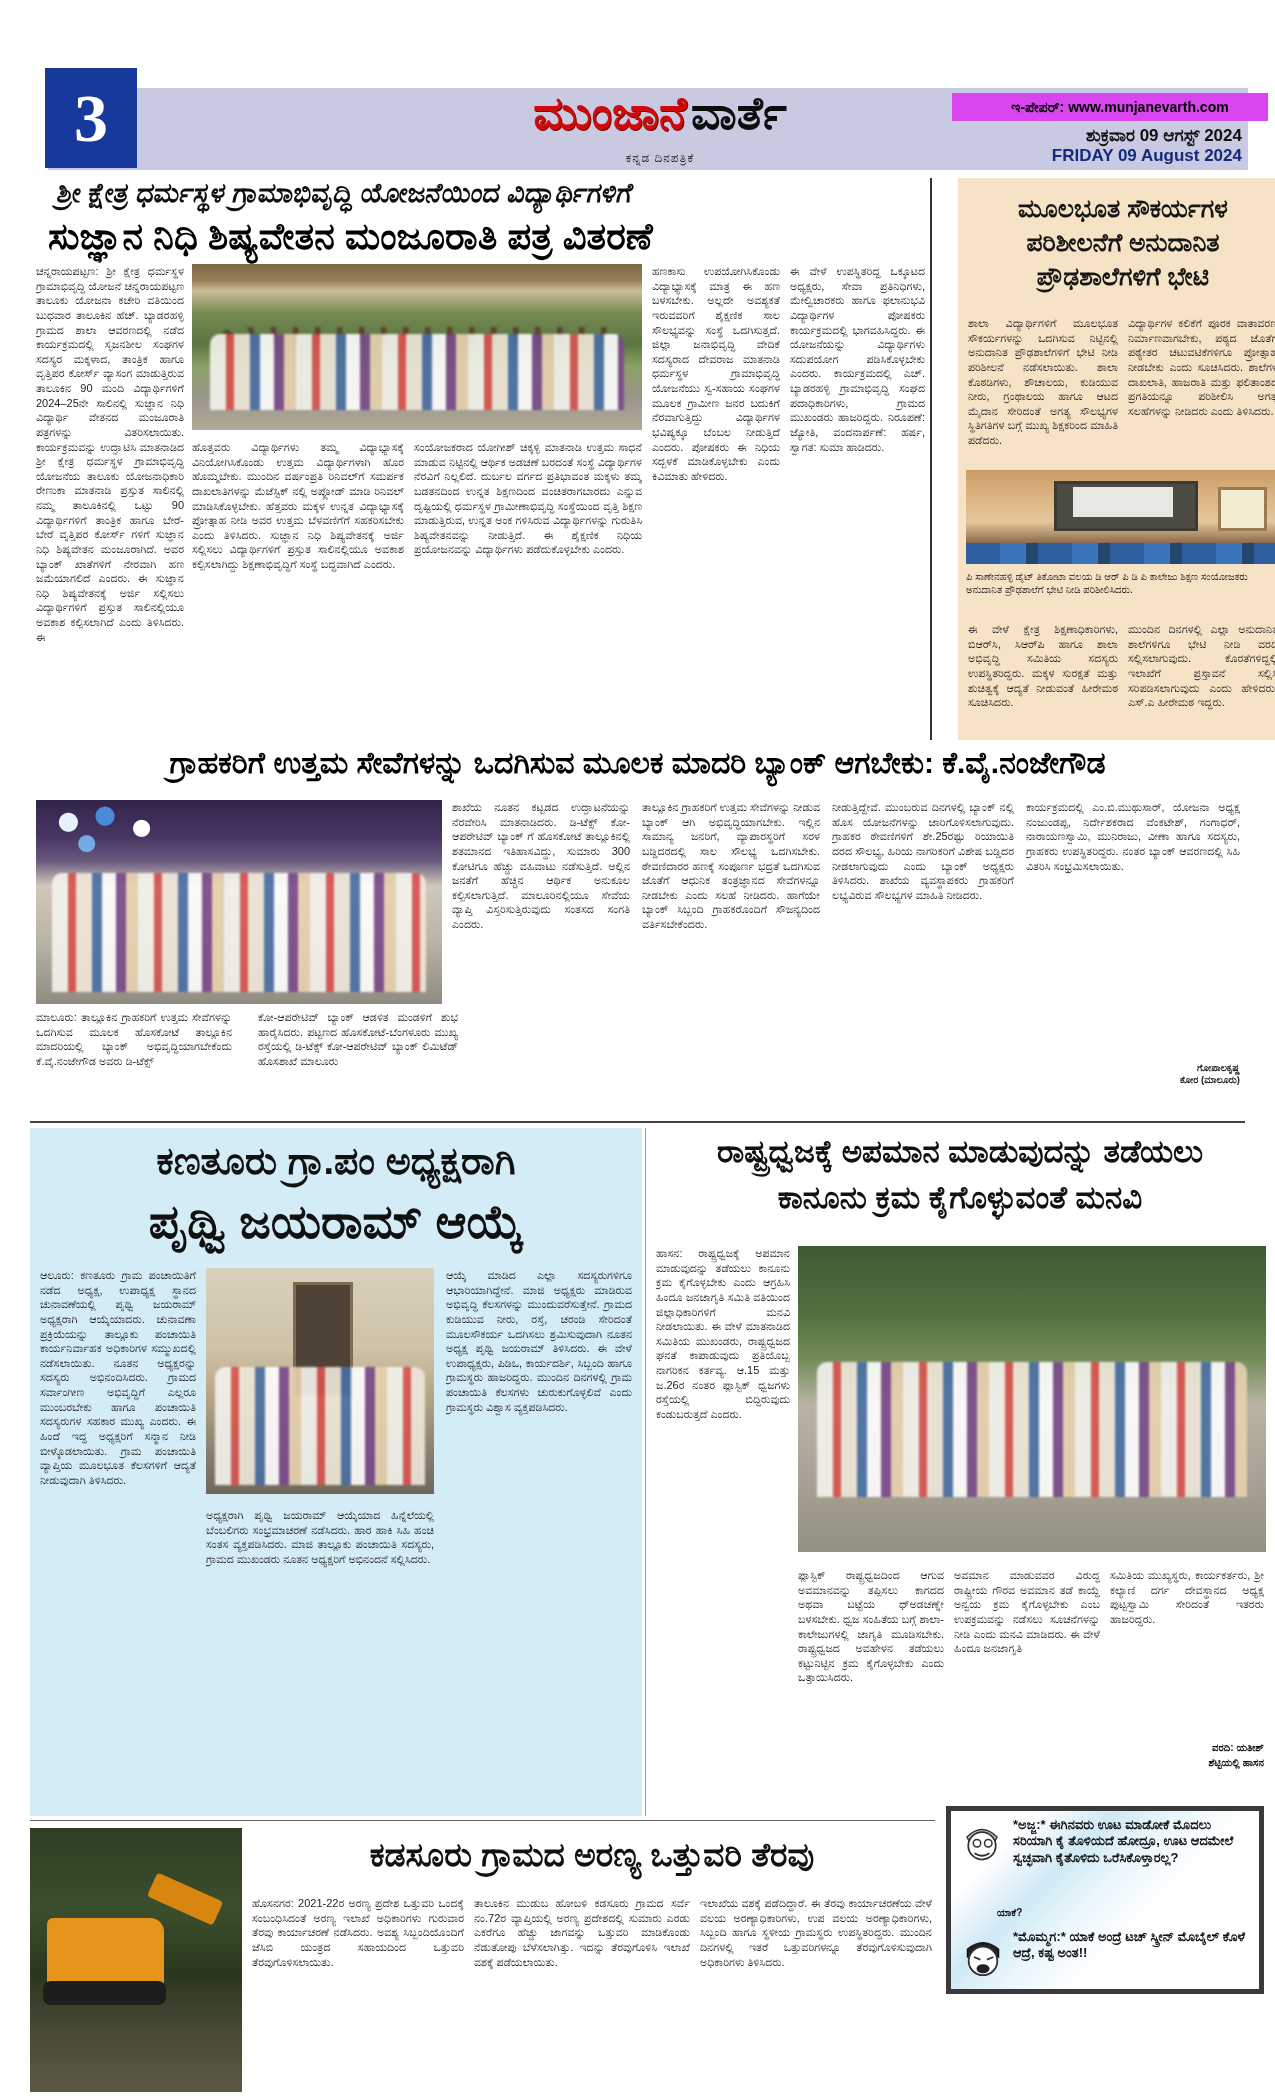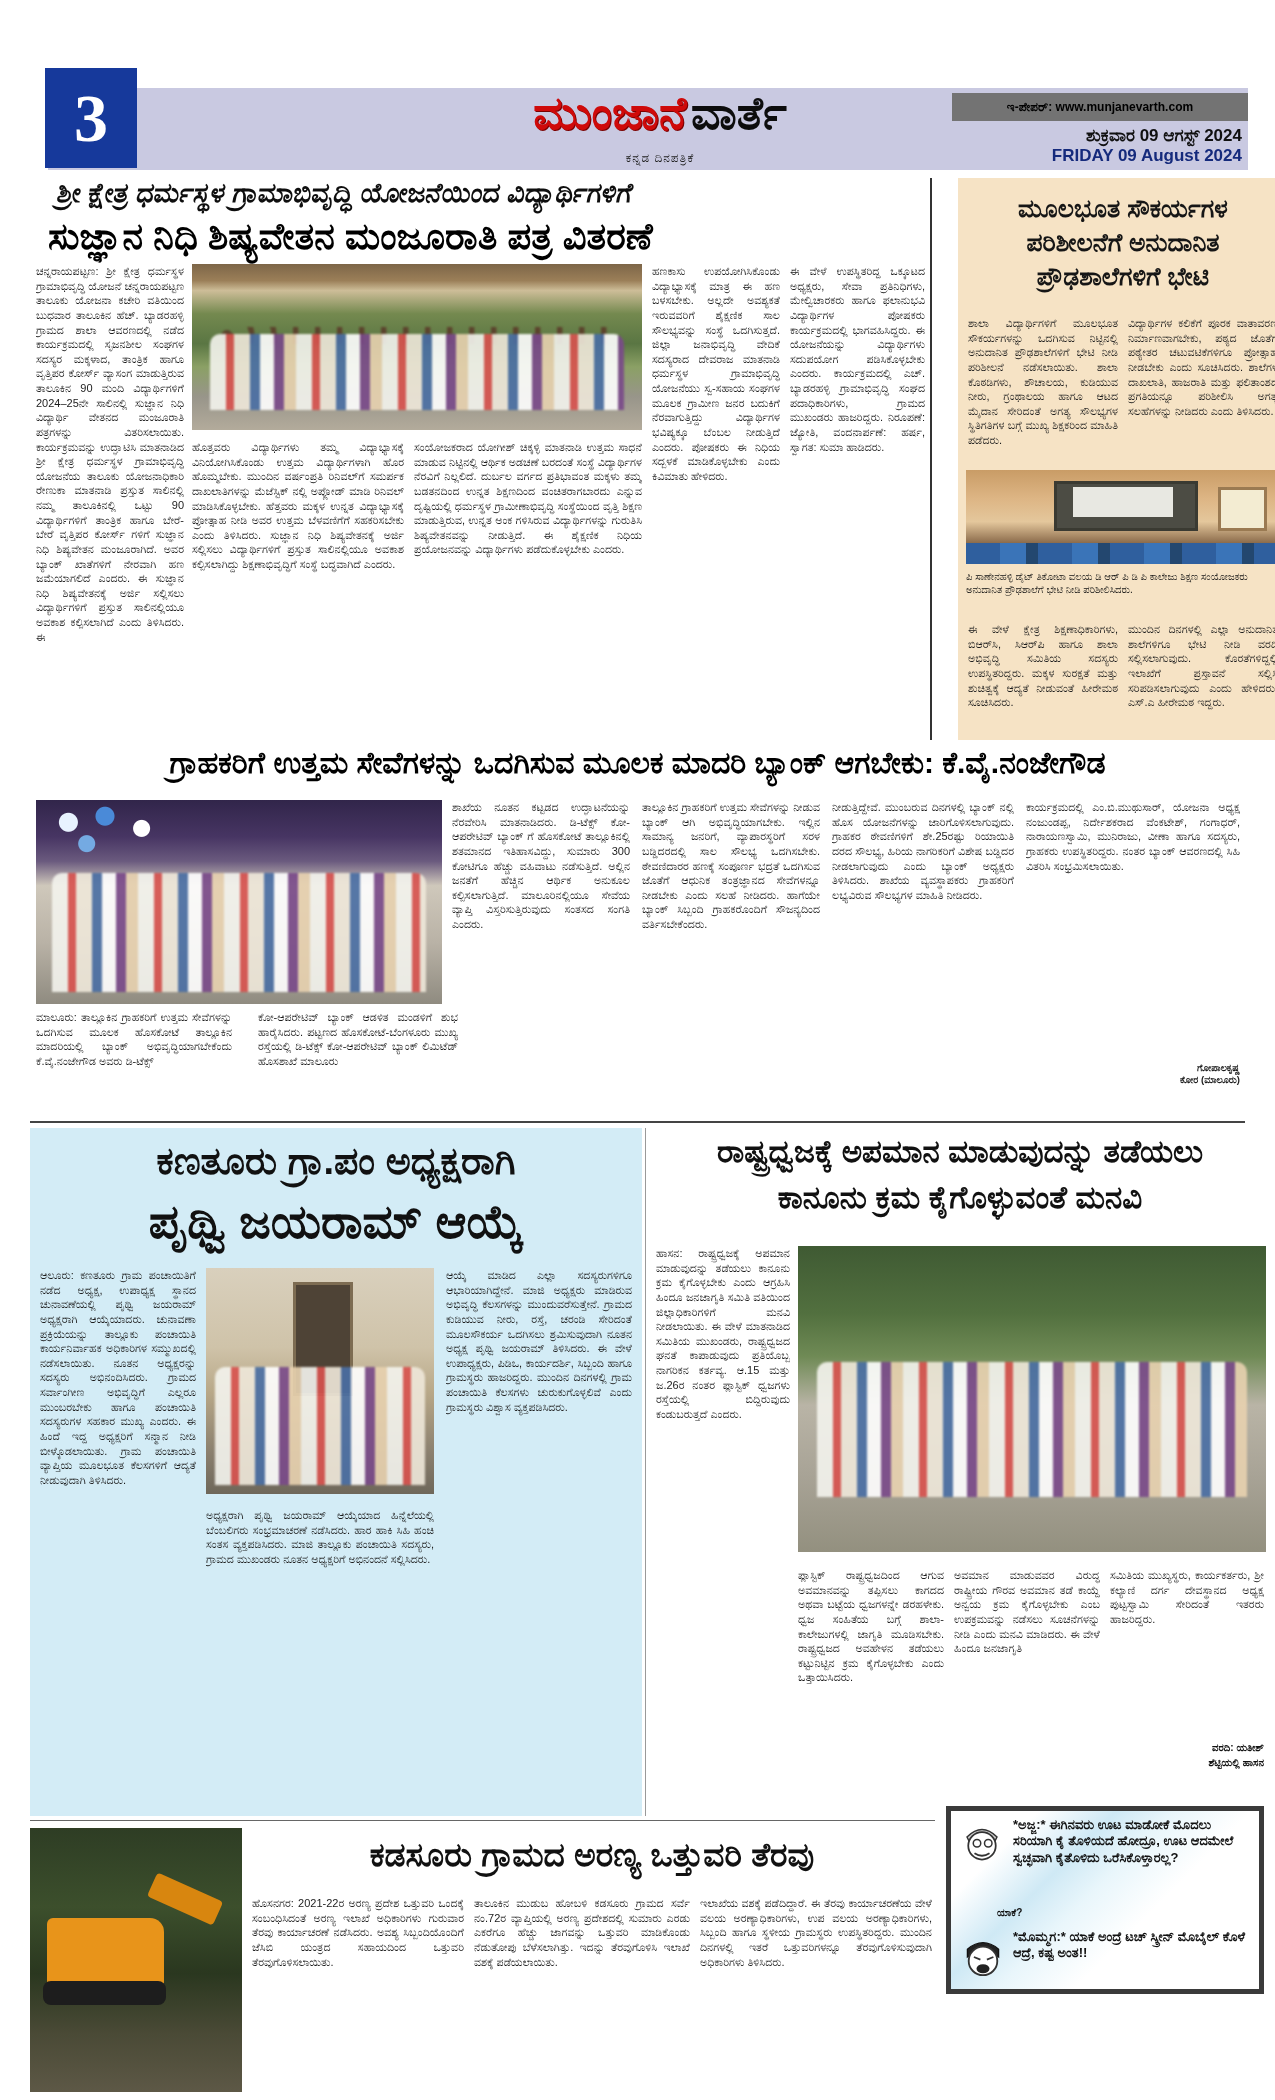--- a/index.html
+++ b/index.html
@@ -8,23 +8,23 @@
   .abs{position:absolute;}
   
   .band{left:48px;top:88px;width:1200px;height:82px;background:#c9c9e1;}
   .pagenum{left:45px;top:68px;width:92px;height:100px;background:#16399b;color:#fff;
            display:flex;align-items:center;justify-content:center;
            font-family:"Liberation Serif",serif;font-size:68px;font-weight:bold;}
   .masthead{left:440px;top:90px;width:440px;text-align:center;line-height:1;}
   .m-red{color:#cf0a0a;font-size:46px;font-weight:bold;text-shadow:1px 1px 0 #7a0000;}
   .m-blk{color:#0d0d0d;font-size:46px;font-weight:bold;}
   .m-sub{font-size:12px;color:#222;margin-top:16px;letter-spacing:1px;}
-  .epaper{left:952px;top:93px;width:296px;height:28px;background:#737373;
+  .epaper{left:952px;top:93px;width:296px;height:28px;background:#d946ef;
           display:flex;align-items:center;justify-content:center;
-          font-size:12px;font-weight:bold;color:#000;}
+          font-size:14px;font-weight:bold;color:#000;padding-left:20px;}
   .date-kn{left:952px;top:126px;width:290px;text-align:right;font-size:17px;font-weight:bold;color:#101010;}
   .date-en{left:952px;top:146px;width:290px;text-align:right;font-size:17px;font-weight:bold;color:#152a7c;}
   
   .col{font-size:11px;line-height:1.33;text-align:justify;color:#1c1c1c;overflow:hidden;}
   .cap{font-size:10px;line-height:1.3;color:#111;}
   .rule-v{background:#333;width:2px;}
   .rule-h{background:#444;height:2px;}
   
   .kicker{left:55px;top:178px;width:850px;font-size:27px;font-weight:bold;color:#0e0e0e;
           transform:skewX(-8deg);transform-origin:left bottom;}
@@ -183,21 +183,21 @@
 
   <div class="abs rule-v" style="left:645px;top:1128px;height:688px;width:1px;background:#999;"></div>
 
   <div class="abs flagbox">
     <div class="flag-h1">ರಾಷ್ಟ್ರಧ್ವಜಕ್ಕೆ ಅಪಮಾನ ಮಾಡುವುದನ್ನು ತಡೆಯಲು</div>
     <div class="flag-h2">ಕಾನೂನು ಕ್ರಮ ಕೈಗೊಳ್ಳುವಂತೆ  ಮನವಿ</div>
     <div class="flag-lead col">ಹಾಸನ: ರಾಷ್ಟ್ರಧ್ವಜಕ್ಕೆ ಅಪಮಾನ ಮಾಡುವುದನ್ನು ತಡೆಯಲು ಕಾನೂನು ಕ್ರಮ ಕೈಗೊಳ್ಳಬೇಕು ಎಂದು ಆಗ್ರಹಿಸಿ ಹಿಂದೂ ಜನಜಾಗೃತಿ ಸಮಿತಿ ವತಿಯಿಂದ ಜಿಲ್ಲಾಧಿಕಾರಿಗಳಿಗೆ ಮನವಿ ನೀಡಲಾಯಿತು. ಈ ವೇಳೆ ಮಾತನಾಡಿದ ಸಮಿತಿಯ ಮುಖಂಡರು, ರಾಷ್ಟ್ರಧ್ವಜದ ಘನತೆ ಕಾಪಾಡುವುದು ಪ್ರತಿಯೊಬ್ಬ ನಾಗರಿಕನ ಕರ್ತವ್ಯ. ಆ.15 ಮತ್ತು ಜ.26ರ ನಂತರ ಪ್ಲಾಸ್ಟಿಕ್ ಧ್ವಜಗಳು ರಸ್ತೆಯಲ್ಲಿ ಬಿದ್ದಿರುವುದು ಕಂಡುಬರುತ್ತದೆ ಎಂದರು.</div>
     <div class="photo ph-flag">
       <div class="crowd" style="height:44%;bottom:18%;"></div>
     </div>
-    <div class="flag-b col" style="left:146px;width:146px;">ಪ್ಲಾಸ್ಟಿಕ್ ರಾಷ್ಟ್ರಧ್ವಜದಿಂದ ಆಗುವ ಅವಮಾನವನ್ನು ತಪ್ಪಿಸಲು ಕಾಗದದ ಅಥವಾ ಬಟ್ಟೆಯ ಧ್ವಜಗಳನ್ನೇ ಡರಹಳೇಕು. ಧ್ವಜ ಸಂಹಿತೆಯ ಬಗ್ಗೆ ಶಾಲಾ-ಕಾಲೇಜುಗಳಲ್ಲಿ ಜಾಗೃತಿ ಮೂಡಿಸಬೇಕು. ರಾಷ್ಟ್ರಧ್ವಜದ ಅವಹೇಳನ ತಡೆಯಲು ಕಟ್ಟುನಿಟ್ಟಿನ ಕ್ರಮ ಕೈಗೊಳ್ಳಬೇಕು ಎಂದು ಒತ್ತಾಯಿಸಿದರು.</div>
+    <div class="flag-b col" style="left:146px;width:146px;">ಪ್ಲಾಸ್ಟಿಕ್ ರಾಷ್ಟ್ರಧ್ವಜದಿಂದ ಆಗುವ ಅವಮಾನವನ್ನು ತಪ್ಪಿಸಲು ಕಾಗದದ ಅಥವಾ ಬಟ್ಟೆಯ ಧ್ಅಡಚಣ್ನೇ ಬಳಸಬೇಕು. ಧ್ವಜ ಸಂಹಿತೆಯ ಬಗ್ಗೆ ಶಾಲಾ-ಕಾಲೇಜುಗಳಲ್ಲಿ ಜಾಗೃತಿ ಮೂಡಿಸಬೇಕು. ರಾಷ್ಟ್ರಧ್ವಜದ ಅವಹೇಳನ ತಡೆಯಲು ಕಟ್ಟುನಿಟ್ಟಿನ ಕ್ರಮ ಕೈಗೊಳ್ಳಬೇಕು ಎಂದು ಒತ್ತಾಯಿಸಿದರು.</div>
     <div class="flag-b col" style="left:302px;width:146px;">ಅವಮಾನ ಮಾಡುವವರ ವಿರುದ್ಧ ರಾಷ್ಟ್ರೀಯ ಗೌರವ ಅವಮಾನ ತಡೆ ಕಾಯ್ದೆ ಅನ್ವಯ ಕ್ರಮ ಕೈಗೊಳ್ಳಬೇಕು ಎಂಬ ಉಪಕ್ರಮವನ್ನು ನಡೆಸಲು ಸೂಚನೆಗಳನ್ನು ನೀಡಿ ಎಂದು ಮನವಿ ಮಾಡಿದರು. ಈ ವೇಳೆ ಹಿಂದೂ ಜನಜಾಗೃತಿ</div>
     <div class="flag-b col" style="left:458px;width:154px;">ಸಮಿತಿಯ ಮುಖ್ಯಸ್ಥರು, ಕಾರ್ಯಕರ್ತರು, ಶ್ರೀ ಕಲ್ಯಾಣಿ ದರ್ಗ ದೇವಸ್ಥಾನದ ಅಧ್ಯಕ್ಷ ಪುಟ್ಟಸ್ವಾಮಿ ಸೇರಿದಂತೆ ಇತರರು ಹಾಜರಿದ್ದರು.</div>
     <div class="flag-credit">
       <div>ವರದಿ: ಯತೀಶ್</div>
       <div>ಶೆಟ್ಟಿಯಲ್ಲಿ ಹಾಸನ</div>
     </div>
   </div>
 
   <div class="abs rule-h" style="left:30px;top:1820px;width:905px;height:1px;background:#666;"></div>
 

